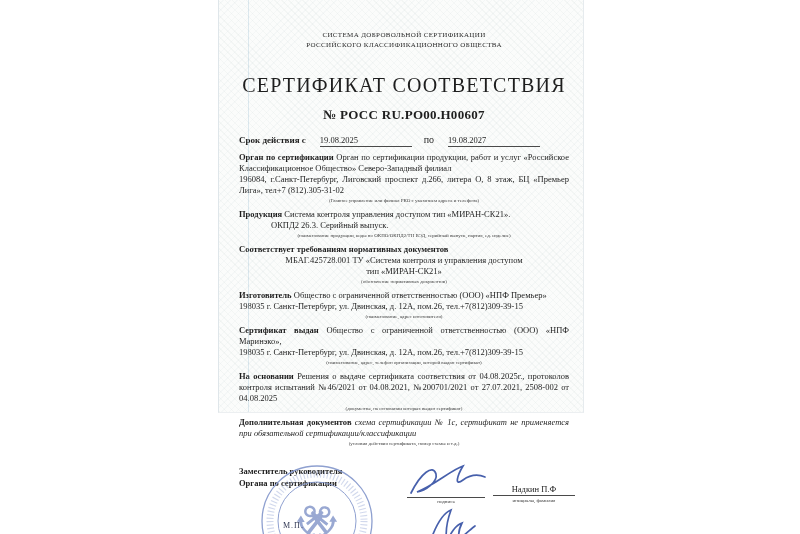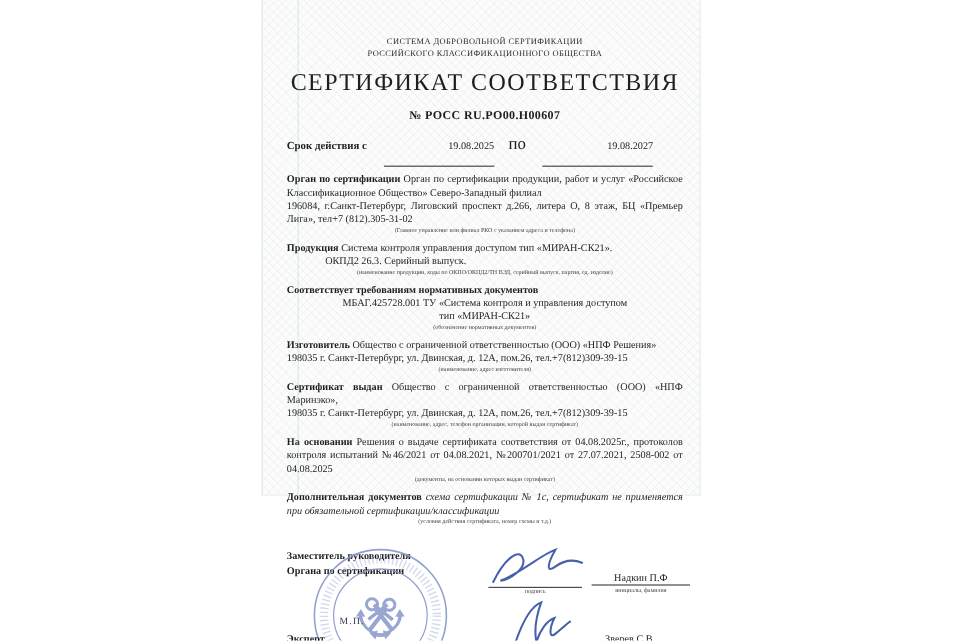--- a/index.html
+++ b/index.html
@@ -8,27 +8,27 @@
   .page{position:absolute;left:218px;top:0;width:366px;height:413px;box-sizing:border-box;
         padding:30px 14px 0 20px;
         background-color:#fbfcfb;
         background-image:
           repeating-linear-gradient(45deg, rgba(175,192,186,0.10) 0 1px, transparent 1px 5px),
           repeating-linear-gradient(-45deg, rgba(170,190,200,0.08) 0 1px, transparent 1px 5px);
         border-left:1px solid #dfe6ea;border-right:1px solid #e6ebee;border-bottom:1px solid #eceff1;}
   .page::after{content:"";position:absolute;left:29px;top:0;bottom:0;width:1px;
         background:rgba(150,185,210,0.30);}
   .hdr{font-size:7px;line-height:10px;text-align:center;letter-spacing:0.35px;color:#2a2a2a;}
-  .title{font-size:20px;letter-spacing:1.2px;text-align:center;margin-top:8px;font-weight:400;}
-  .cert-no{font-size:10px;font-weight:bold;text-align:center;margin-top:10px;letter-spacing:0.3px;}
+  .title{font-size:20px;letter-spacing:1.2px;text-align:center;margin-top:24px;font-weight:400;}
+  .cert-no{font-size:13px;font-weight:bold;text-align:center;margin-top:10px;letter-spacing:0.3px;}
   .validity{font-size:9px;margin-top:11px;white-space:nowrap;}
   .validity b{font-weight:bold;}
-  .dfield{display:inline-block;width:92px;text-align:right;border-bottom:1px solid #4a4a4a;
-          font-size:8.5px;margin-left:14px;padding-bottom:12px;}
-  .vlbl{margin-left:12px;font-size:14px;}
+  .dfield{display:inline-block;width:92px;text-align:left;border-bottom:1px solid #4a4a4a;
+          font-size:8.5px;margin-left:14px;padding-bottom:1px;}
+  .vlbl{margin-left:12px;font-size:10px;}
   .para{font-size:8.5px;line-height:11px;text-align:justify;margin:5px 0 0 0;}
   .para b{font-weight:bold;}
   .block{display:block;}
   .indent{margin-left:32px;text-align:left;}
   .centerline{display:block;text-align:center;}
   .caption{font-size:5px;line-height:7px;color:#3c3c3c;text-align:center;margin-top:1px;}
   .sig-area{position:relative;height:132px;margin-top:14px;font-size:8.5px;}
   .role{position:absolute;left:0;top:4px;font-weight:bold;line-height:12px;z-index:1;}
   .expert{position:absolute;left:0;top:74px;font-weight:bold;z-index:3;}
   .mp{position:absolute;left:44px;top:60px;font-size:8px;color:#2f3652;z-index:3;letter-spacing:1px;}
@@ -78,21 +78,21 @@
 
     <p class="para">
       <b class="block">Соответствует требованиям нормативных документов</b>
       <span class="centerline">МБАГ.425728.001 ТУ «Система контроля и управления доступом</span>
       <span class="centerline">тип «МИРАН-СК21»</span>
     </p>
     <div class="caption">(обозначение нормативных документов)</div>
 
     <p class="para">
       <b>Изготовитель</b>
-      <span>Общество с ограниченной ответственностью (ООО) «НПФ Решения»</span>
+      <span>Общество с ограниченной ответственностью (ООО) «НПФ Премьер»</span>
       <span class="block">198035 г. Санкт-Петербург, ул. Двинская, д. 12А, пом.26, тел.+7(812)309-39-15</span>
     </p>
     <div class="caption">(наименование, адрес изготовителя)</div>
 
     <p class="para">
       <b>Сертификат выдан</b>
       <span>Общество с ограниченной ответственностью (ООО) «НПФ Маринэко»,</span>
       <span class="block">198035 г. Санкт-Петербург, ул. Двинская, д. 12А, пом.26, тел.+7(812)309-39-15</span>
     </p>
     <div class="caption">(наименование, адрес, телефон организации, которой выдан сертификат)</div>

